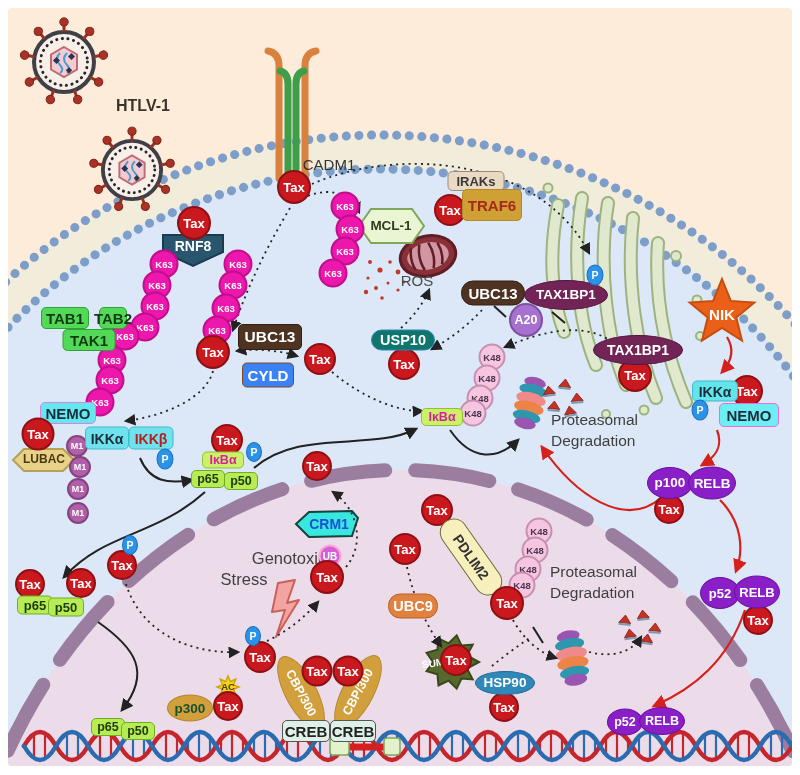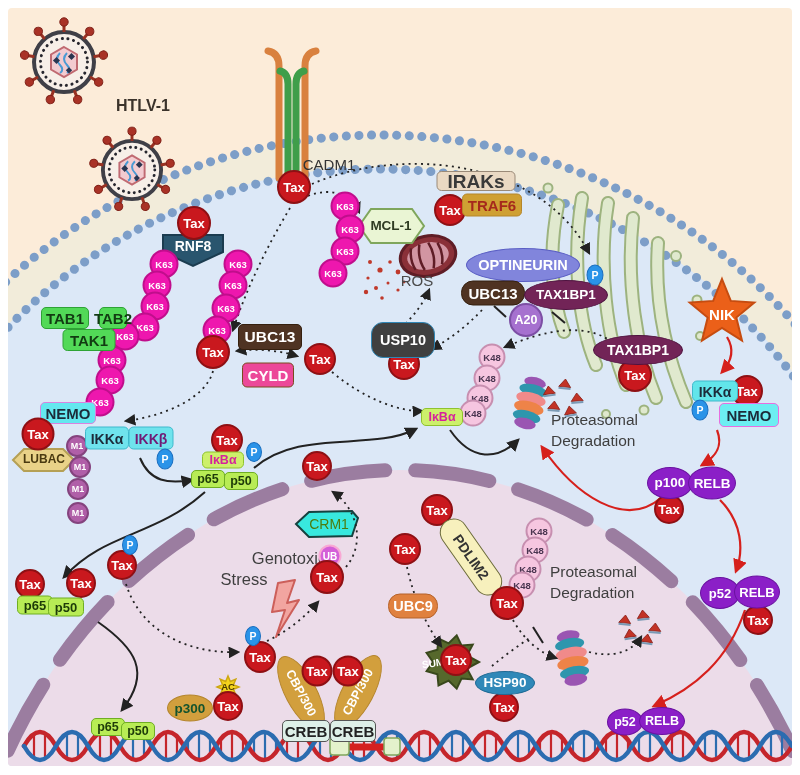--- a/index.html
+++ b/index.html
@@ -289,21 +289,21 @@
     <span>Proteasomal</span><br>
     <span>Degradation</span>
   </div>
   <div class="lbL" style="left:550px;top:562px;font-size:15.5px;color:#3f3f3f;">
     <span>Proteasomal</span><br>
     <span>Degradation</span>
   </div>
 
   <div class="lb" style="left:193px;top:246px;font-size:14px;color:#fff;font-weight:bold;">RNF8</div>
   <div class="lb" style="left:722px;top:315px;font-size:15px;color:#fff;font-weight:bold;">NIK</div>
-  <div class="lb" style="left:329px;top:524px;font-size:14px;color:#4d7c0f;font-weight:normal;">CRM1</div>
+  <div class="lb" style="left:329px;top:524px;font-size:14px;color:#1d4ed8;font-weight:bold;">CRM1</div>
   <div class="lb" style="left:44px;top:460px;font-size:12px;color:#4a3a10;font-weight:bold;">LUBAC</div>
   <div class="lb" style="left:391px;top:226px;font-size:13.5px;color:#2f3b22;font-weight:bold;">MCL-1</div>
   <div class="lb" style="left:437px;top:663px;font-size:10px;color:#fff;font-weight:bold;transform:translate(-50%,-50%) rotate(-8deg);">SUMO</div>
   <div class="lb" style="left:228px;top:687px;font-size:9.5px;color:#4a3b00;font-weight:bold;">AC</div>
 
   <div class="n circ k63" style="left:164px;top:264px;width:29px;height:29px;">K63</div>
   <div class="n circ k63" style="left:157px;top:285px;width:29px;height:29px;">K63</div>
   <div class="n circ k63" style="left:155px;top:306px;width:29px;height:29px;">K63</div>
   <div class="n circ k63" style="left:145px;top:327px;width:29px;height:29px;">K63</div>
   <div class="n circ k63" style="left:125px;top:336px;width:29px;height:29px;">K63</div>
@@ -326,44 +326,43 @@
   <div class="n circ k48" style="left:539px;top:531px;width:27px;height:27px;">K48</div>
   <div class="n circ k48" style="left:535px;top:550px;width:27px;height:27px;">K48</div>
   <div class="n circ k48" style="left:528px;top:569px;width:27px;height:27px;">K48</div>
   <div class="n circ k48" style="left:522px;top:585px;width:27px;height:27px;">K48</div>
 
   <div class="n circ m1" style="left:77px;top:446px;width:22px;height:22px;">M1</div>
   <div class="n circ m1" style="left:80px;top:467px;width:22px;height:22px;">M1</div>
   <div class="n circ m1" style="left:78px;top:489px;width:22px;height:22px;">M1</div>
   <div class="n circ m1" style="left:78px;top:513px;width:22px;height:22px;">M1</div>
 
-  <div class="n bx" style="left:476px;top:181px;width:79px;height:20px;background:#ead9c3;border-color:#9a8a78;color:#3a3a3a;font-size:19px;">IRAKs</div>
+  <div class="n bx" style="left:476px;top:181px;width:57px;height:20px;background:#ead9c3;border-color:#9a8a78;color:#3a3a3a;font-size:13px;">IRAKs</div>
   <div class="n tax circ" style="left:450px;top:210px;width:32px;height:32px;">Tax</div>
-  <div class="n bx" style="left:492px;top:205px;width:60px;height:23px;background:#cfa033;border-color:#b5862a;color:#a5291c;font-size:15px;">TRAF6</div>
+  <div class="n bx" style="left:492px;top:205px;width:60px;height:32px;background:#cfa033;border-color:#b5862a;color:#a5291c;font-size:15px;">TRAF6</div>
   <div class="n bx" style="left:65px;top:318px;width:48px;height:22px;background:#52d957;border-color:#2ea335;color:#123b12;font-size:15px;">TAB1</div>
   <div class="n bx" style="left:113px;top:318px;width:28px;height:22px;background:#52d957;border-color:#2ea335;color:#123b12;font-size:15px;">TAB2</div>
   <div class="n bx" style="left:89px;top:340px;width:53px;height:22px;background:#52d957;border-color:#2ea335;color:#123b12;font-size:15px;">TAK1</div>
   <div class="n bx" style="left:68px;top:413px;width:56px;height:22px;background:#64e8ef;border-color:#d883e0;color:#1c2b3a;font-size:15px;">NEMO</div>
   <div class="n tax circ" style="left:38px;top:434px;width:33px;height:33px;">Tax</div>
   <div class="n bx" style="left:107px;top:438px;width:44px;height:23px;background:#6fe3ed;border-color:#3fb9cc;color:#1c2b3a;font-size:14px;">IKKα</div>
-  <div class="n bx" style="left:151px;top:438px;width:45px;height:23px;background:#6fe3ed;border-color:#3fb9cc;color:#701a75;font-size:14px;">IKKβ</div>
+  <div class="n bx" style="left:151px;top:438px;width:45px;height:23px;background:#6fe3ed;border-color:#3fb9cc;color:#b91c1c;font-size:14px;">IKKβ</div>
   <div class="n pp" style="left:165px;top:459px;width:17px;height:21px;">P</div>
 
   <div class="n tax circ" style="left:213px;top:352px;width:34px;height:34px;">Tax</div>
   <div class="n bx" style="left:270px;top:337px;width:64px;height:26px;background:#4f3322;border-color:#35200f;color:#fff;font-size:15.5px;">UBC13</div>
-  <div class="n bx" style="left:268px;top:375px;width:52px;height:25px;background:#ec4899;border-color:#7a4a1e;color:#fff;font-size:15px;">CYLD</div>
+  <div class="n bx" style="left:268px;top:375px;width:52px;height:25px;background:#3b82f6;border-color:#7a4a1e;color:#fff;font-size:15px;">CYLD</div>
   <div class="n tax circ" style="left:320px;top:359px;width:32px;height:32px;">Tax</div>
 
   <div class="n tax circ" style="left:294px;top:187px;width:34px;height:34px;">Tax</div>
   <div class="n tax circ" style="left:194px;top:223px;width:34px;height:34px;">Tax</div>
 
   <div class="n tax circ" style="left:404px;top:364px;width:32px;height:32px;">Tax</div>
-  <div class="n bx" style="left:403px;top:340px;width:64px;height:36px;border-radius:12px;background:#404040;border-color:#2f86b5;color:#fff;font-size:14.5px;">USP10</div>
-
-  <div class="n el" style="left:523px;top:265px;width:114px;height:34px;background:#8185dc;border-color:#5a5ec4;color:#fff;font-size:14.5px;">OPTINEURIN</div>
+  <div class="n bx" style="left:403px;top:340px;width:64px;height:21px;border-radius:12px;background:#0f766e;border-color:#2f86b5;color:#fff;font-size:14.5px;">USP10</div>
+
   <div class="n bx" style="left:493px;top:293px;width:64px;height:25px;border-radius:12px;background:#4f3322;border-color:#35200f;color:#fff;font-size:15px;">UBC13</div>
   <div class="n el" style="left:566px;top:295px;width:84px;height:30px;background:#722457;border-color:#4f1340;color:#fff;font-size:13.5px;">TAX1BP1</div>
   <div class="n circ" style="left:526px;top:320px;width:34px;height:34px;background:#a671cf;border:2px solid #7d4fa5;color:#fff;font-size:12.5px;">A20</div>
   <div class="n pp" style="left:595px;top:275px;width:17px;height:21px;">P</div>
   <div class="n tax circ" style="left:635px;top:375px;width:34px;height:34px;">Tax</div>
   <div class="n el" style="left:638px;top:350px;width:90px;height:30px;background:#722457;border-color:#4f1340;color:#fff;font-size:14px;">TAX1BP1</div>
 
   <div class="n tax circ" style="left:747px;top:391px;width:32px;height:32px;">Tax</div>
   <div class="n bx" style="left:715px;top:391px;width:46px;height:21px;background:#62e5ea;border-color:#3fb9cc;color:#1c2b3a;font-size:14px;">IKKα</div>
   <div class="n bx" style="left:749px;top:415px;width:60px;height:24px;background:#6ceef2;border-color:#e86de0;color:#1c2b3a;font-size:15px;">NEMO</div>

